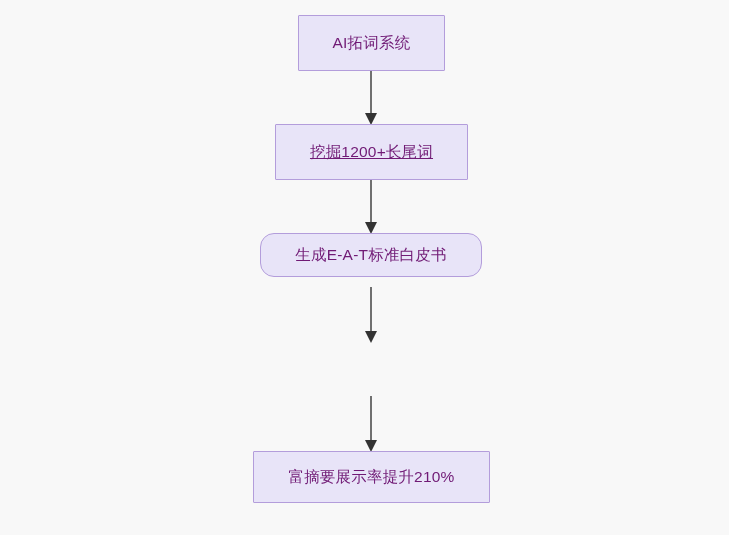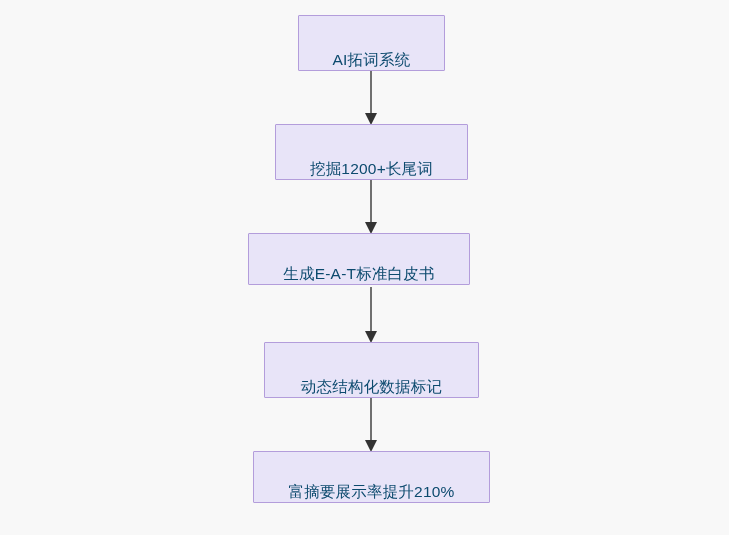--- a/index.html
+++ b/index.html
@@ -18,23 +18,23 @@
     width: 729px;
     height: 535px;
   }
   .node {
     position: absolute;
     box-sizing: border-box;
     background: #e8e4f8;
     border: 1.4px solid #b39ddb;
     border-radius: 1px;
     display: flex;
-    align-items: flex-end;
+    align-items: center;
     justify-content: center;
-    color: #0c4a6e;
+    color: #701a75;
     font-size: 15.5px;
     line-height: 1.2;
     letter-spacing: 0.2px;
     white-space: nowrap;
     user-select: none;
   }
   .node-label {
     display: block;
     text-align: center;
   }
@@ -77,29 +77,26 @@
     <svg width="20" height="57" viewBox="0 0 20 57" aria-hidden="true">
       <line x1="10" y1="0" x2="10" y2="48" stroke="#707070" stroke-width="2"></line>
       <polygon points="10,56 4,44 16,44" fill="#333333"></polygon>
     </svg>
   </div>
 
   <div class="node" style="left:298px; top:15px; width:147px; height:56px;">
     <span class="node-label">AI拓词系统</span>
   </div>
 
-  <div class="node" style="left:275px; top:124px; width:193px; height:56px;">
+  <div class="node" style="left:275px; top:124px; width:193px; height:56px;text-decoration:underline;">
     <span class="node-label">挖掘1200+长尾词</span>
   </div>
 
-  <div class="node" style="left:248px; top:233px; width:222px; height:52px;">
+  <div class="node" style="left:260px; top:233px; width:222px; height:44px;border-radius:14px;">
     <span class="node-label">生成E-A-T标准白皮书</span>
   </div>
 
-  <div class="node" style="left:264px; top:342px; width:215px; height:56px;">
-    <span class="node-label">动态结构化数据标记</span>
-  </div>
 
   <div class="node" style="left:253px; top:451px; width:237px; height:52px;">
     <span class="node-label">富摘要展示率提升210%</span>
   </div>
 
 </div>
 
 </body></html>

